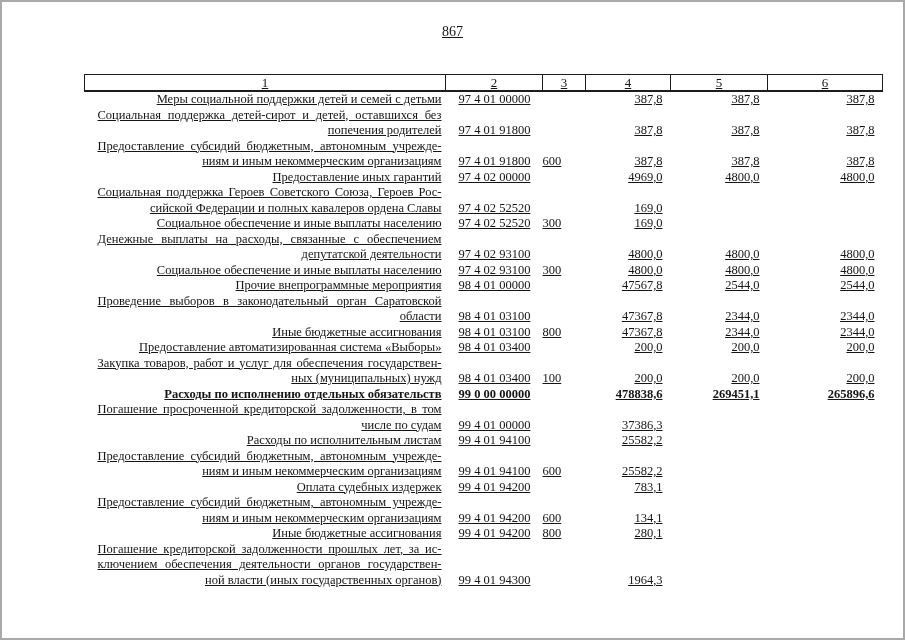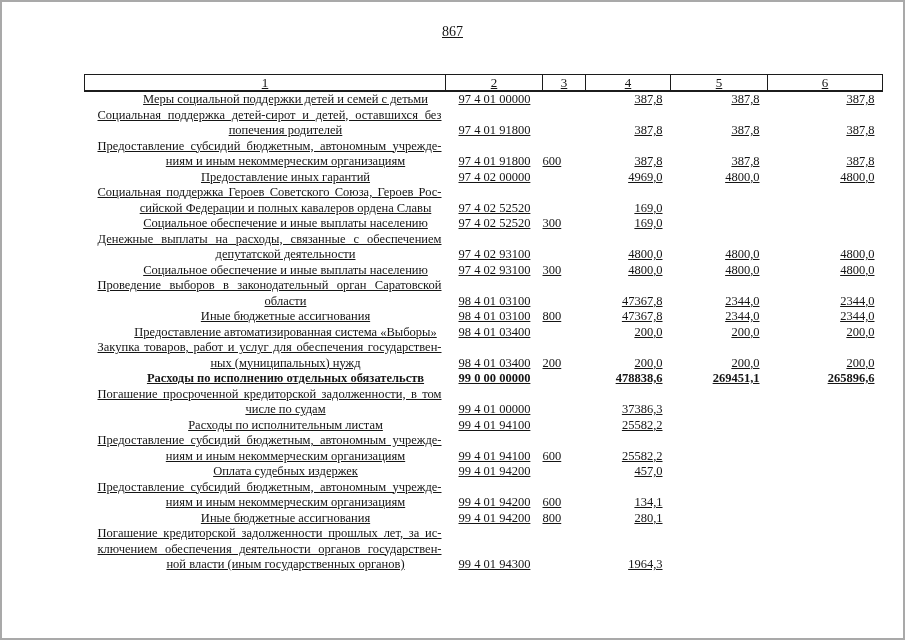--- a/index.html
+++ b/index.html
@@ -43,21 +43,21 @@
     font-size: 12.5px;
     line-height: 15.5px;
     border: none;
   }
   td.c-name  { padding-left: 13px; padding-right: 4px; }
   td.c-code  { padding-left: 13px; white-space: nowrap; }
   td.c-group { text-align: left; white-space: nowrap; }
   td.c-a     { text-align: right; padding-right: 8px; white-space: nowrap; }
   tr.bold td { font-weight: 700; }
   .jline { text-align: justify; text-align-last: justify; }
-  .lline { text-align: center; padding-left: 32px; }
+  .lline { text-align: right; padding-left: 32px; }
 </style>
 </head>
 <body>
 
 <div class="page">
   <div class="pagenum">867</div>
   <table class="budget-table">
     <colgroup>
       <col style="width:361px">
       <col style="width:97px">
@@ -156,20 +156,30 @@
             <div class="lline">Социальное обеспечение и иные выплаты населению</div>
           </td>
           <td class="c-code">97 4 02 93100</td>
           <td class="c-group">300</td>
           <td class="c-a">4800,0</td>
           <td class="c-a">4800,0</td>
           <td class="c-a">4800,0</td>
         </tr>
         <tr>
           <td class="c-name">
+            <div class="lline">Прочие внепрограммные мероприятия</div>
+          </td>
+          <td class="c-code">98 4 01 00000</td>
+          <td class="c-group"></td>
+          <td class="c-a">47567,8</td>
+          <td class="c-a">2544,0</td>
+          <td class="c-a">2544,0</td>
+        </tr>
+        <tr>
+          <td class="c-name">
             <div class="jline">Проведение выборов в законодательный орган Саратовской</div>
             <div class="lline">области</div>
           </td>
           <td class="c-code">98 4 01 03100</td>
           <td class="c-group"></td>
           <td class="c-a">47367,8</td>
           <td class="c-a">2344,0</td>
           <td class="c-a">2344,0</td>
         </tr>
         <tr>
@@ -191,21 +201,21 @@
           <td class="c-a">200,0</td>
           <td class="c-a">200,0</td>
           <td class="c-a">200,0</td>
         </tr>
         <tr>
           <td class="c-name">
             <div class="jline">Закупка товаров, работ и услуг для обеспечения государствен-</div>
             <div class="lline">ных (муниципальных) нужд</div>
           </td>
           <td class="c-code">98 4 01 03400</td>
-          <td class="c-group">200</td>
+          <td class="c-group">100</td>
           <td class="c-a">200,0</td>
           <td class="c-a">200,0</td>
           <td class="c-a">200,0</td>
         </tr>
         <tr class="bold">
           <td class="c-name">
             <div class="lline">Расходы по исполнению отдельных обязательств</div>
           </td>
           <td class="c-code">99 0 00 00000</td>
           <td class="c-group"></td>
@@ -244,21 +254,21 @@
           <td class="c-a">25582,2</td>
           <td class="c-a"></td>
           <td class="c-a"></td>
         </tr>
         <tr>
           <td class="c-name">
             <div class="lline">Оплата судебных издержек</div>
           </td>
           <td class="c-code">99 4 01 94200</td>
           <td class="c-group"></td>
-          <td class="c-a">457,0</td>
+          <td class="c-a">783,1</td>
           <td class="c-a"></td>
           <td class="c-a"></td>
         </tr>
         <tr>
           <td class="c-name">
             <div class="jline">Предоставление субсидий бюджетным, автономным учрежде-</div>
             <div class="lline">ниям и иным некоммерческим организациям</div>
           </td>
           <td class="c-code">99 4 01 94200</td>
           <td class="c-group">600</td>
@@ -273,21 +283,21 @@
           <td class="c-code">99 4 01 94200</td>
           <td class="c-group">800</td>
           <td class="c-a">280,1</td>
           <td class="c-a"></td>
           <td class="c-a"></td>
         </tr>
         <tr>
           <td class="c-name">
             <div class="jline">Погашение кредиторской задолженности прошлых лет, за ис-</div>
             <div class="jline">ключением обеспечения деятельности органов государствен-</div>
-            <div class="lline">ной власти (иным государственных органов)</div>
+            <div class="lline">ной власти (иных государственных органов)</div>
           </td>
           <td class="c-code">99 4 01 94300</td>
           <td class="c-group"></td>
           <td class="c-a">1964,3</td>
           <td class="c-a"></td>
           <td class="c-a"></td>
         </tr>
       </tbody>
   </table>
 </div>

